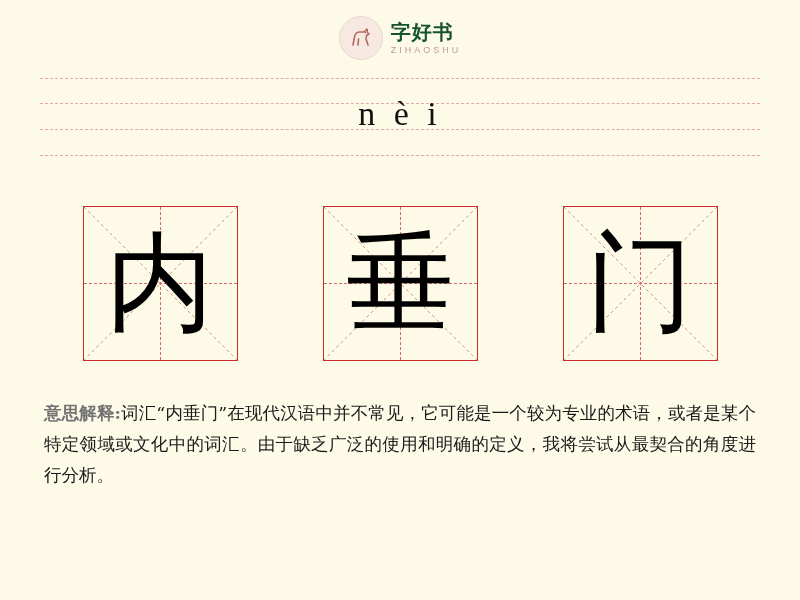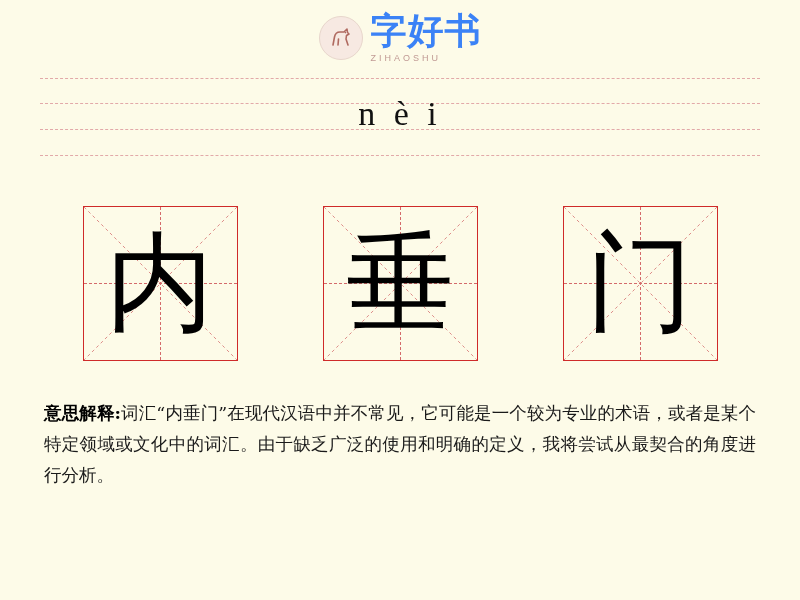--- a/index.html
+++ b/index.html
@@ -45,23 +45,23 @@
   }
   .logo-mark svg { display: block; }
   .logo-text-wrap {
     display: flex;
     flex-direction: column;
     align-items: flex-start;
     justify-content: center;
   }
   .logo-title {
     font-family: "Liberation Serif", serif;
-    font-size: 36px;
+    font-size: 20px;
     font-weight: bold;
-    color: #3b82f6;
+    color: #14532d;
     line-height: 1.05;
     letter-spacing: 1px;
   }
   .logo-sub {
     font-family: "Liberation Sans", sans-serif;
     font-size: 9px;
     color: #c09a94;
     letter-spacing: 3px;
     margin-top: 2px;
   }
@@ -179,21 +179,21 @@
     left: 44px;
     width: 712px;
     font-family: "DejaVu Serif", "Liberation Serif", serif;
     font-size: 17.5px;
     line-height: 31px;
     color: #1a1a1a;
     text-align: justify;
   }
   .explain-label {
     font-weight: bold;
-    color: #000000;
+    color: #737373;
   }
 </style>
 </head>
 <body>
 
 <div class="page">
 
   <div class="logo-area">
     <div class="logo-mark">
       <svg width="30" height="30" viewBox="0 0 30 30" aria-hidden="true">

